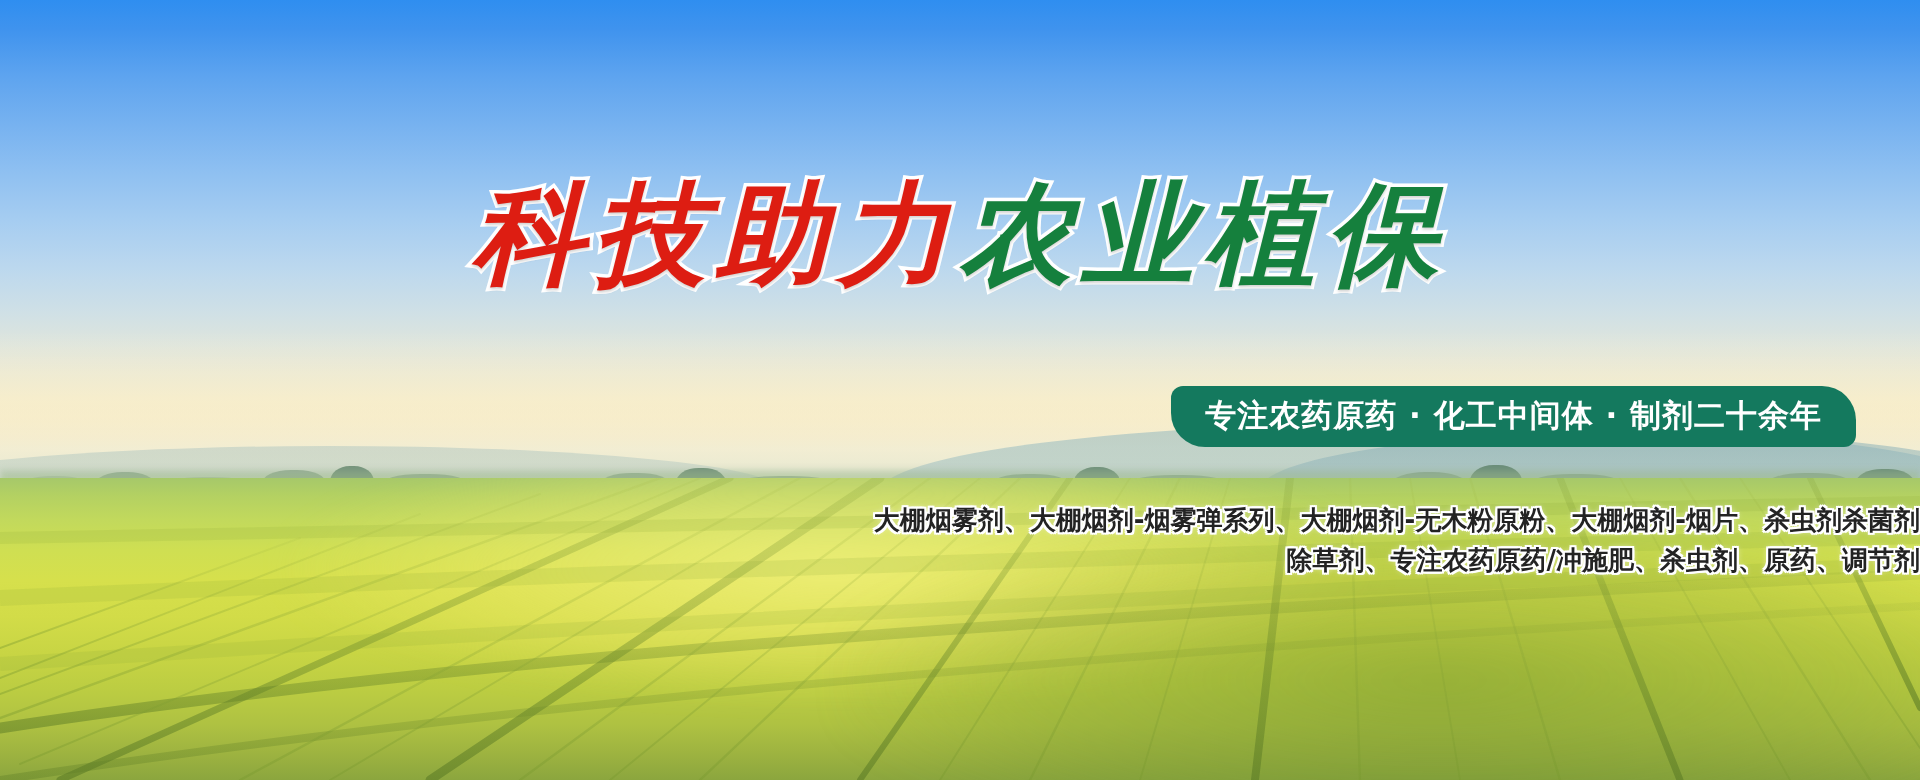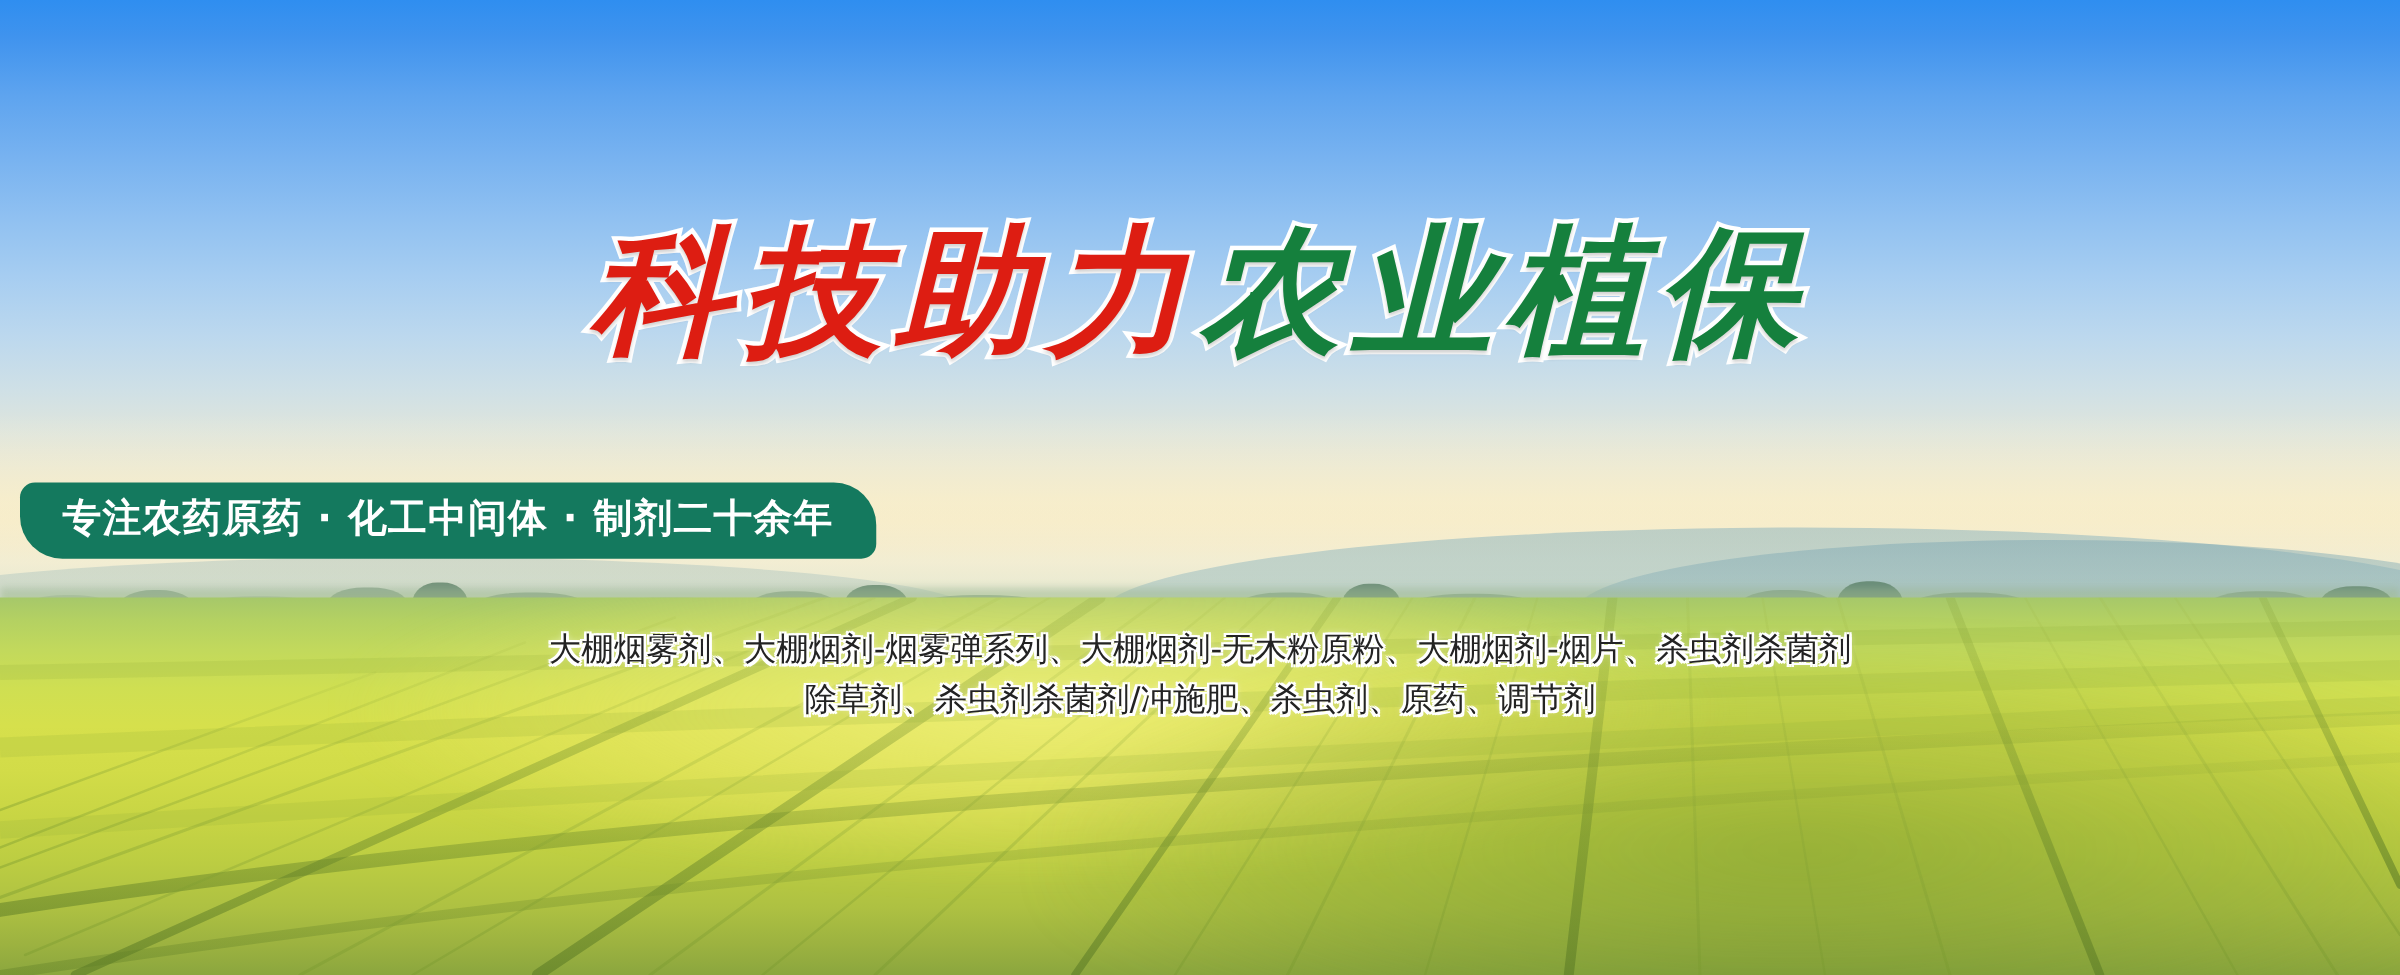--- a/index.html
+++ b/index.html
@@ -182,23 +182,23 @@
     paint-order: stroke fill;
     text-shadow:
       0 2px 3px rgba(0,0,0,0.18);
   }
   .headline .seg.red  { color: #dd1d12; text-align: right; }
   .headline .seg.green{ color: #15803d; }
 
   
   .badge-wrap {
     position: absolute;
-    left: 16px; top: 386px;
+    left: 0; top: 386px;
     width: 1856px;
-    text-align: left;
+    text-align: right;
   }
   .badge {
     display: inline-block;
     background: #14795e;
     color: #ffffff;
     font-size: 31px;
     font-weight: 700;
     letter-spacing: 1px;
     line-height: 1;
     padding: 14px 34px 16px;
@@ -208,30 +208,31 @@
 
   
   .products {
     position: absolute;
     left: 0; top: 500px;
     width: 1920px;
     text-align: center;
   }
   .products .line {
     font-size: 26px;
-    font-weight: 400;
+    font-weight: 700;
     line-height: 40px;
     color: #232323;
     white-space: nowrap;
     text-shadow:
       -2px -2px 0 #fff,  2px -2px 0 #fff,
       -2px  2px 0 #fff,  2px  2px 0 #fff,
       -2px  0   0 #fff,  2px  0   0 #fff,
        0   -2px 0 #fff,  0    2px 0 #fff,
        0 0 6px rgba(255,255,255,0.95);
+    text-align: right;
   }
 </style>
 </head>
 <body>
 
 <div class="banner">
 
   <div class="sky"></div>
   <div class="sky-haze"></div>
 
@@ -331,16 +332,16 @@
   <div class="headline">
     <span class="seg red">科技助力</span><span class="seg green">农业植保</span>
   </div>
 
   <div class="badge-wrap">
     <span class="badge">专注农药原药 · 化工中间体 · 制剂二十余年</span>
   </div>
 
   <div class="products">
     <div class="line">大棚烟雾剂、大棚烟剂-烟雾弹系列、大棚烟剂-无木粉原粉、大棚烟剂-烟片、杀虫剂杀菌剂</div>
-    <div class="line">除草剂、杀虫剂杀菌剂/冲施肥、杀虫剂、原药、调节剂</div>
+    <div class="line">除草剂、专注农药原药/冲施肥、杀虫剂、原药、调节剂</div>
   </div>
 
 </div>
 
 </body></html>

